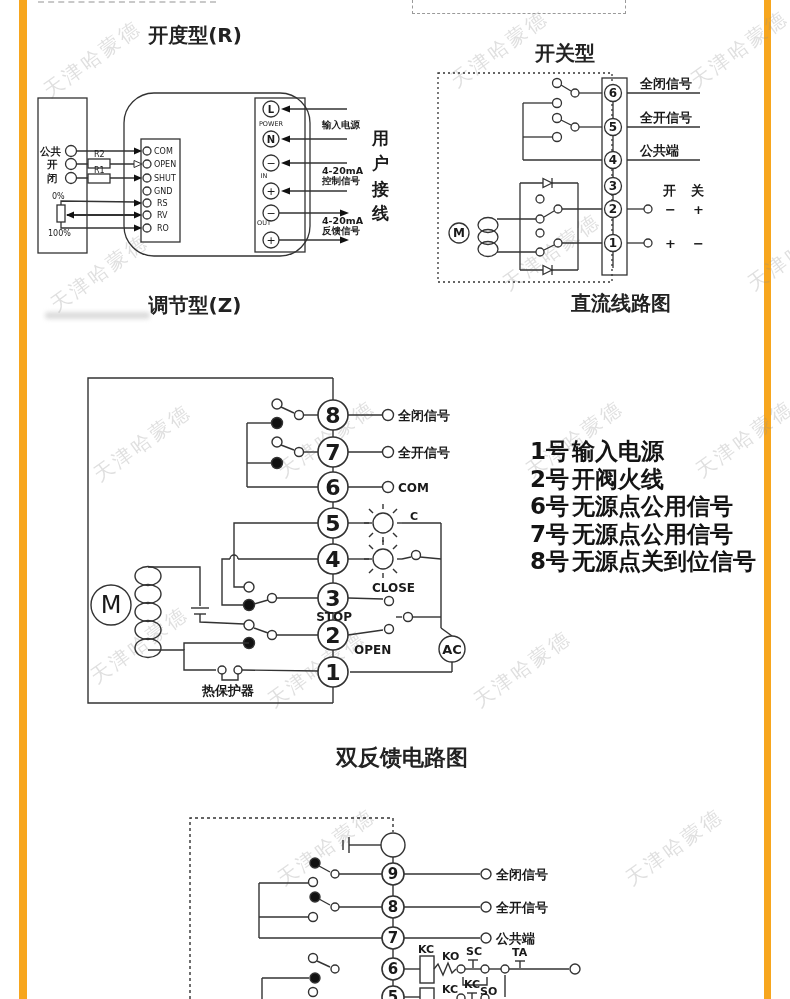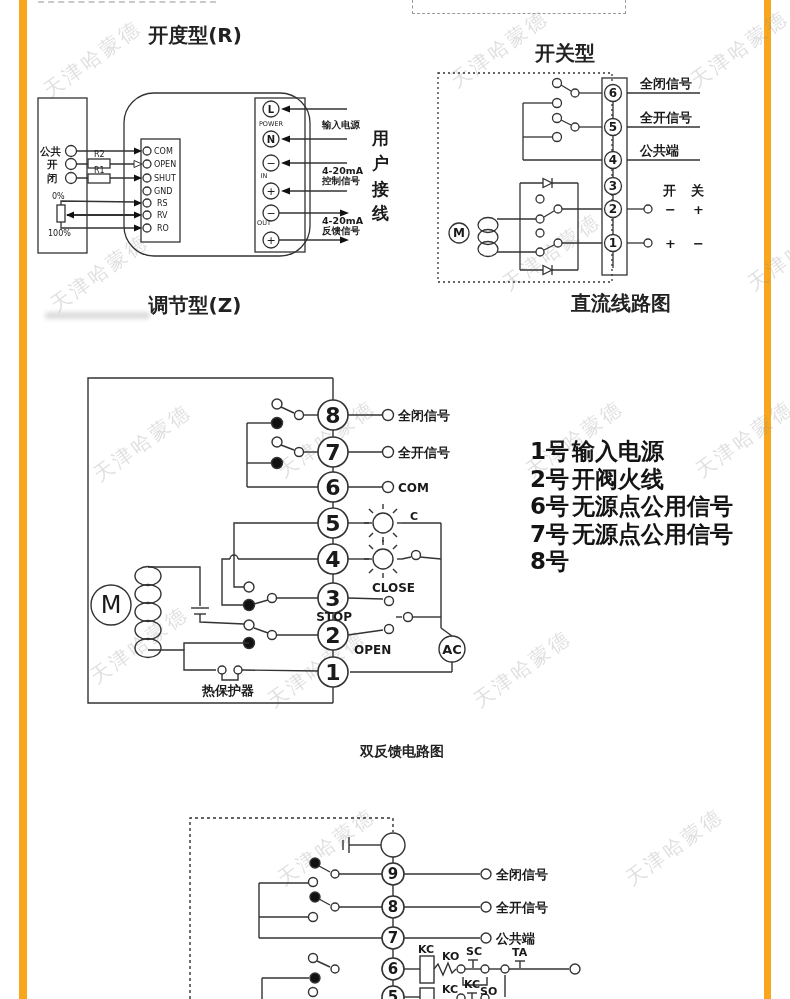--- a/index.html
+++ b/index.html
@@ -9,21 +9,21 @@
     overflow:hidden;color:#1a1a1a;
   }
   .accent-bar{position:absolute;top:0;bottom:0;background:#F7A61E;}
   .bar-left{left:19px;width:8px;}
   .bar-right{left:764px;width:7px;}
   .wm{position:absolute;font-size:20px;color:#8f8f8f;opacity:.28;
       transform:rotate(-36deg);transform-origin:left top;white-space:nowrap;
       letter-spacing:3px;pointer-events:none;}
   .title{position:absolute;text-align:center;font-weight:bold;color:#222;}
   .t-main{font-size:20px;width:210px;}
-  .t-mid{font-size:14px;width:220px;}
+  .t-mid{font-size:22px;width:220px;}
   svg{position:absolute;overflow:visible;}
   svg text{fill:#1a1a1a;font-family:"DejaVu Sans","Liberation Sans",sans-serif;}
   .lbl{font-size:13px;font-weight:600;}
   .lbl-sm{font-size:8px;}
   .lbl-xs{font-size:6.5px;}
   .lbl-note{font-size:9.5px;font-weight:600;}
   .lbl-cn{font-size:10.5px;font-weight:600;}
   .term-num-lg{font-size:22px;font-weight:bold;}
   .term-num-md{font-size:15px;font-weight:bold;}
   .term-num-sm{font-size:12px;font-weight:bold;}
@@ -407,20 +407,21 @@
   <div class="legend-row">
       <span class="legend-no">6号</span>
       <span>无源点公用信号</span>
     </div>
   <div class="legend-row">
       <span class="legend-no">7号</span>
       <span>无源点公用信号</span>
     </div>
   <div class="legend-row">
       <span class="legend-no">8号</span>
+      <span>无源点关到位信号</span>
     </div>
 </div>
 
 <svg style="left:180px;top:810px" width="420" height="189" viewBox="0 0 420 189">
   <g stroke="#333" stroke-width="1.4" fill="none">
 
     <polyline points="10,189 10,8 213,8" stroke-dasharray="3,3"></polyline>
     <line x1="213" y1="8" x2="213" y2="22" stroke-dasharray="3,3"></line>
 
     <circle cx="213" cy="35" r="12" fill="#fff"></circle>

